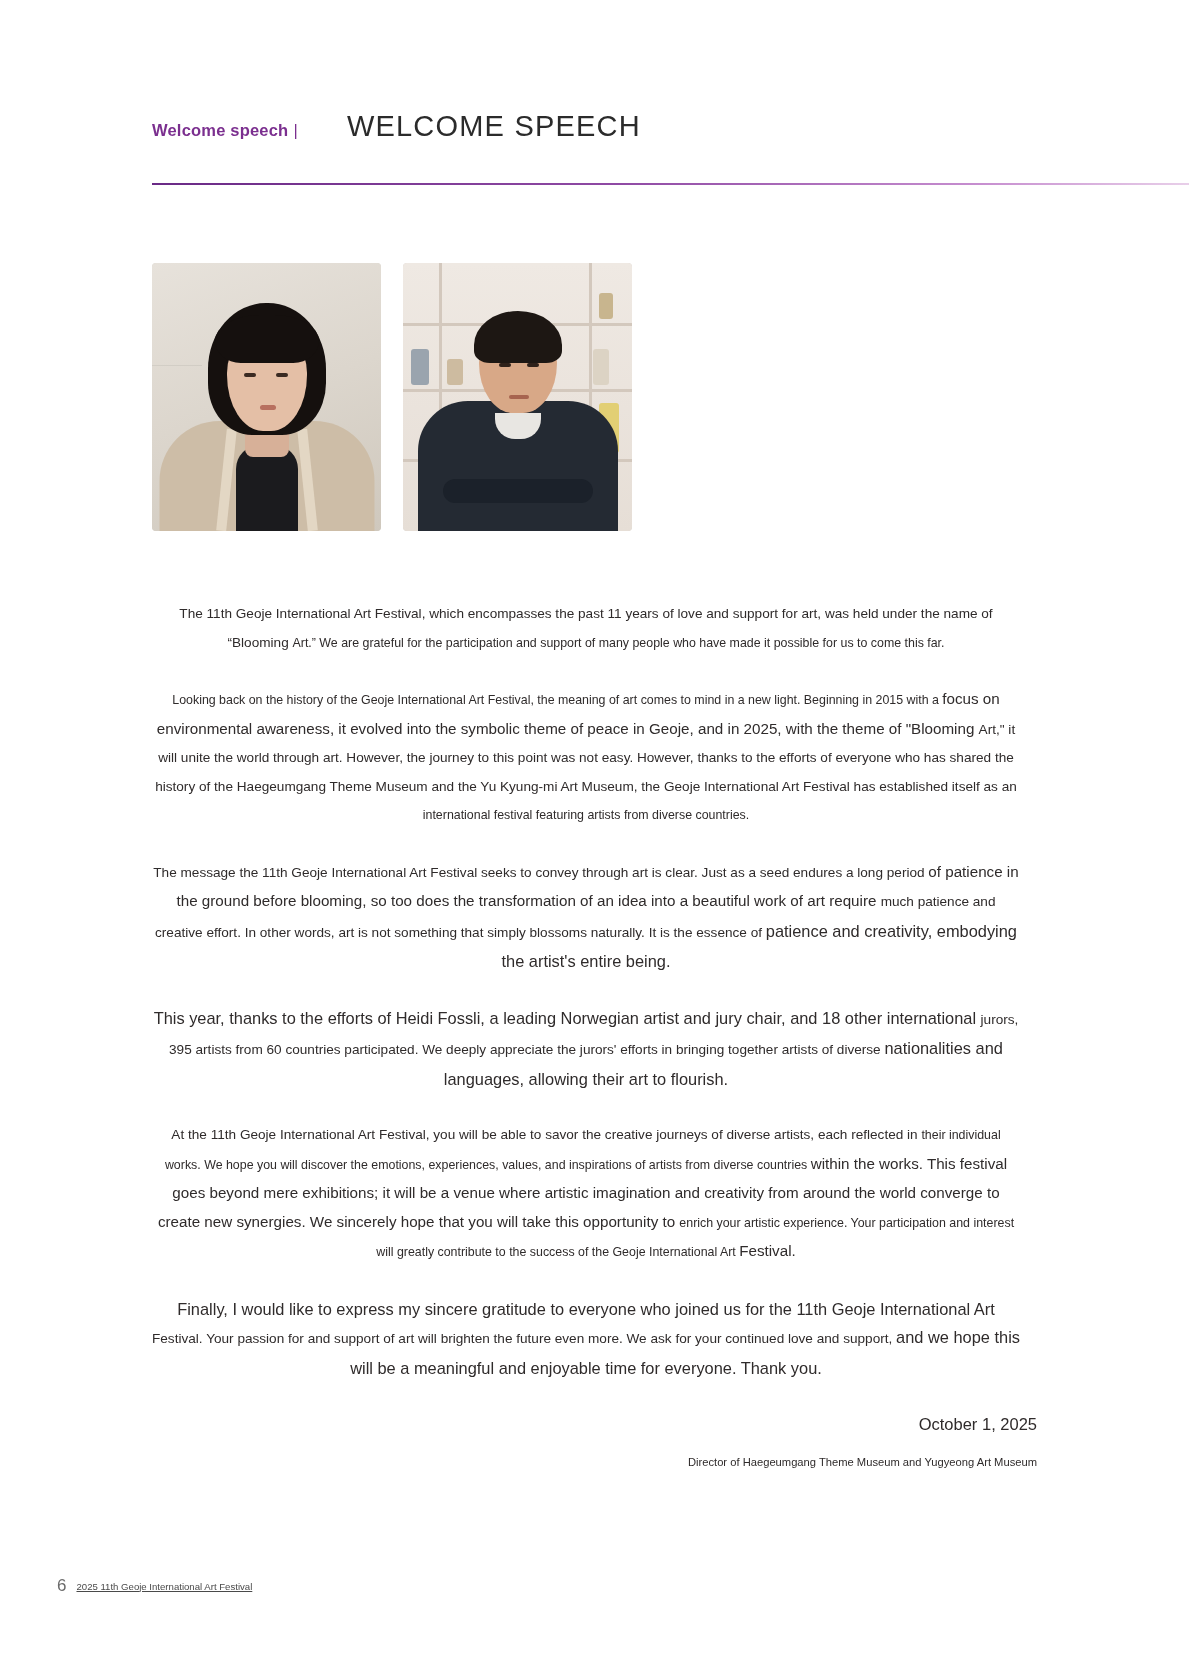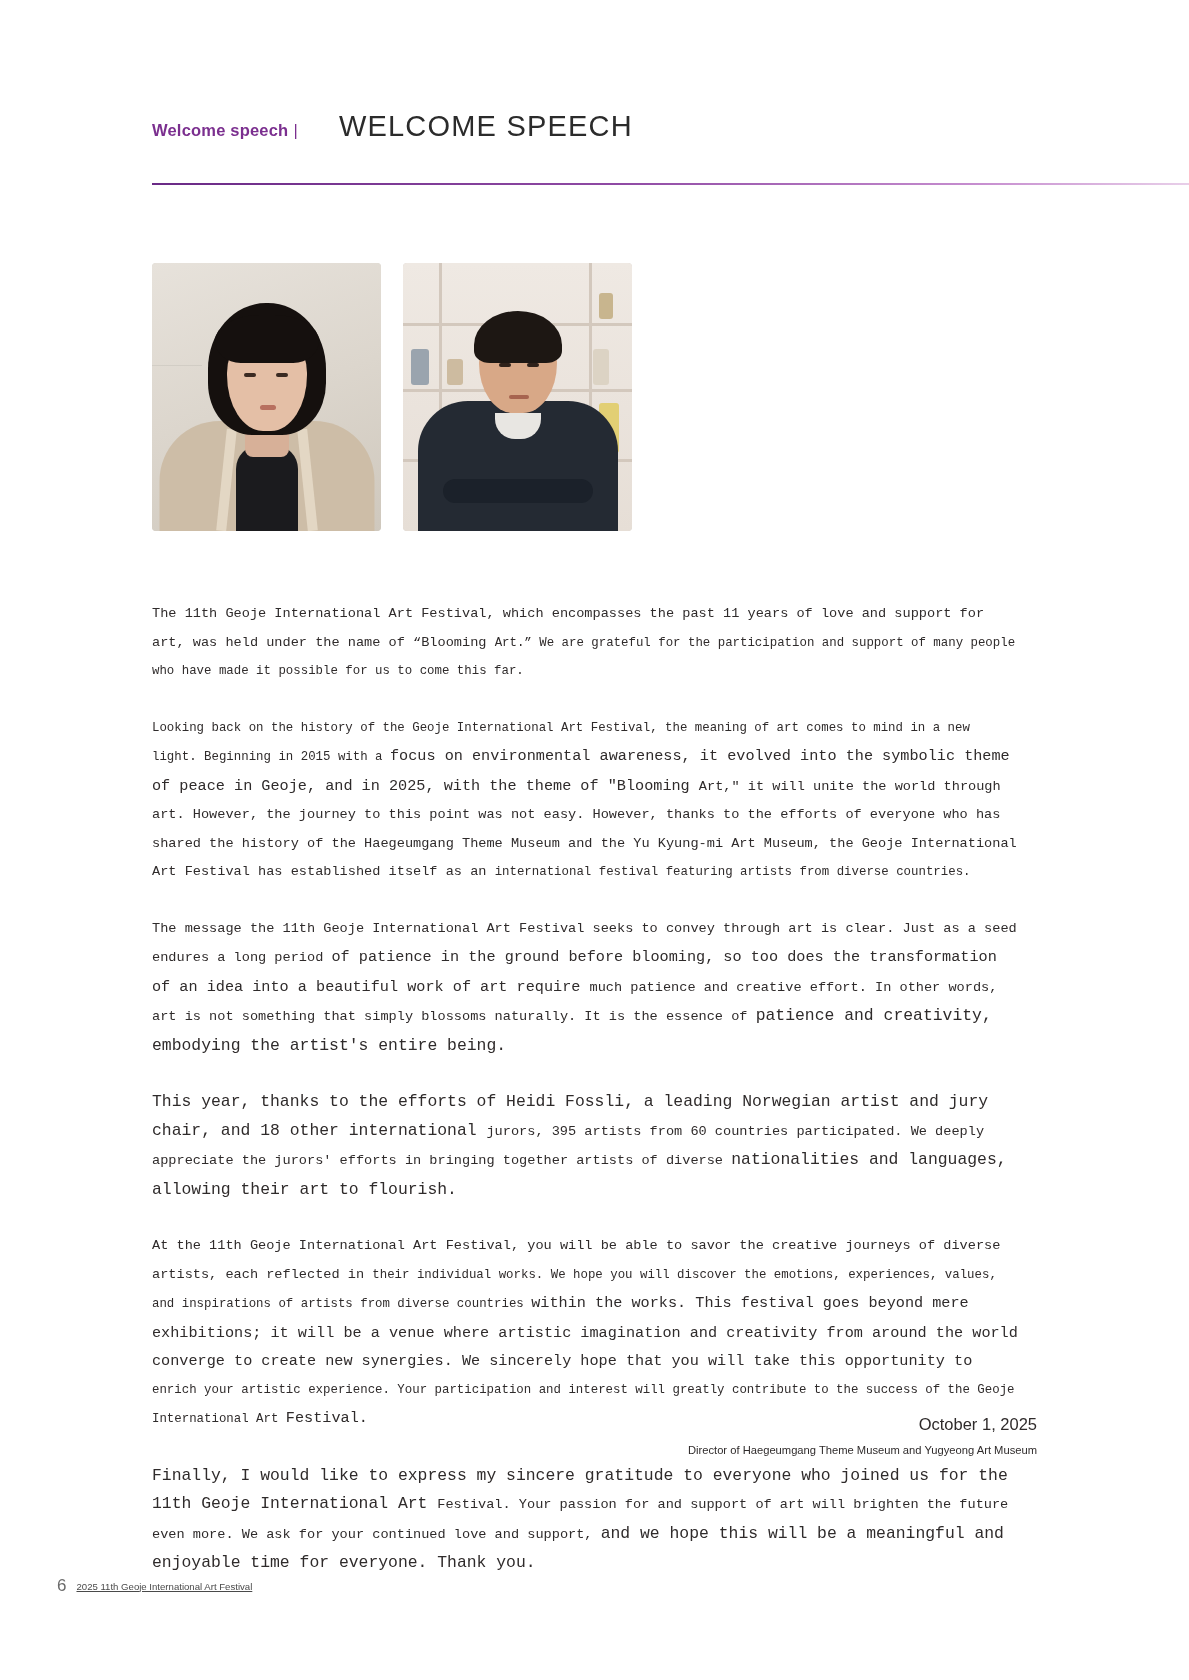--- a/index.html
+++ b/index.html
@@ -22,21 +22,21 @@
   }
 
   
   .header {
     position: absolute;
     left: 152px;
     top: 110px;
     width: 1035px;
     display: flex;
     align-items: baseline;
-    gap: 4px;
+    gap: 12px;
   }
   .header-kicker {
     font-size: 16.5px;
     font-weight: bold;
     color: #7b2f8f;
     letter-spacing: 0.2px;
     white-space: nowrap;
   }
   .header-kicker .bar {
     display: inline-block;
@@ -202,43 +202,42 @@
   
   .body-copy {
     position: absolute;
     left: 152px;
     top: 600px;
     width: 868px;
   }
   .para {
     margin: 0 0 28px 0;
     color: #2f2b2b;
-    text-align: left;
-    font-family: Liberation Mono, monospace;
+    text-align: center;
   }
   .para:last-child { margin-bottom: 0; }
   .para span { display: inline; }
   
   .s-sm { font-size: 12.4px; line-height: 28.5px; }
   .s-md { font-size: 13.6px; line-height: 28.5px; }
   .s-lg { font-size: 15.2px; line-height: 28.5px; }
   .s-xl { font-size: 16.4px; line-height: 28.5px; }
 
   
   .sign {
     position: absolute;
     right: 152px;
     top: 1415px;
     width: 620px;
     text-align: right;
   }
   .sign-date {
     font-size: 16.5px;
     color: #2f2b2b;
-    margin-bottom: 10px;
+    margin-bottom: 22px;
   }
   .sign-role {
     font-size: 11.2px;
     color: #2f2b2b;
     margin-bottom: 24px;
   }
   .sign-names {
     font-size: 11.6px;
     color: #2f2b2b;
   }

